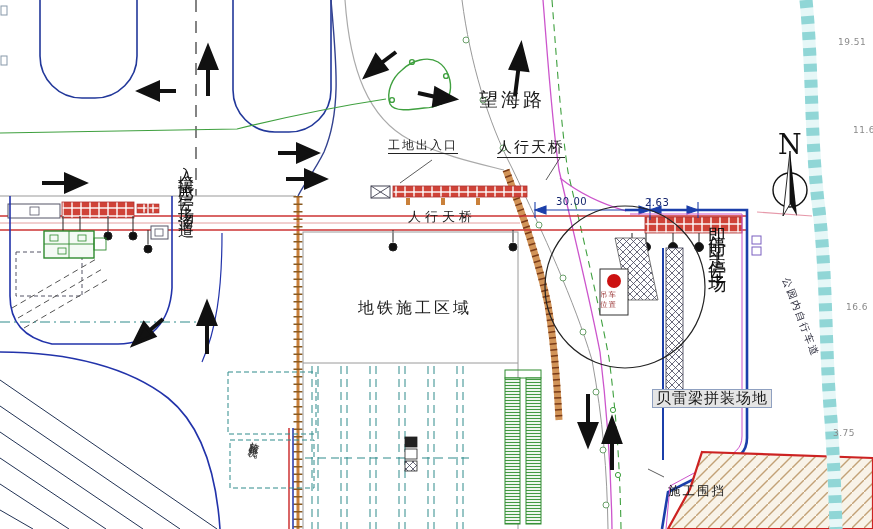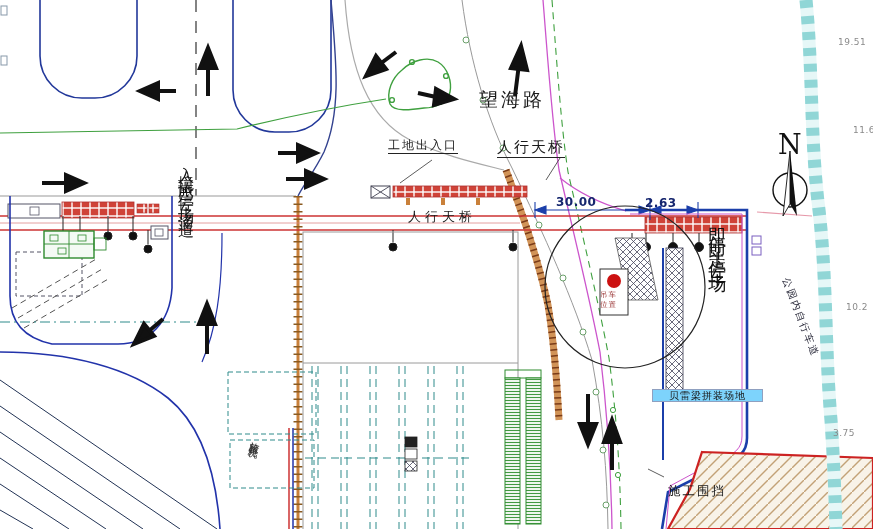--- a/index.html
+++ b/index.html
@@ -3,30 +3,30 @@
 <meta charset="utf-8">
 <style>
   html,body{margin:0;padding:0;background:#fff}
   .stage{position:relative;width:873px;height:529px;background:#ffffff;
          font-family:"DejaVu Sans",sans-serif;overflow:hidden}
   .stage svg{position:absolute;left:0;top:0}
   .lbl{position:absolute;color:#1a1a1a;white-space:nowrap;line-height:1.12}
   .ul{border-bottom:1.5px solid #222;padding-bottom:1px}
   .vtext{writing-mode:vertical-rl;text-orientation:upright}
   .elev{color:#8a8a8a;font-size:9px;letter-spacing:.5px}
-  .dim{color:#16266e;font-size:12px;font-weight:bold;letter-spacing:.5px}
+  .dim{color:#16266e;font-size:10px;font-weight:normal;letter-spacing:.5px}
   .wanghai{left:479px;top:89px;font-size:19px;letter-spacing:3px}
   .entrance{left:388px;top:139px;font-size:12px;letter-spacing:2px}
   .sidewalk{left:497px;top:139px;font-size:15px;letter-spacing:2px}
   .bridge{left:408px;top:210px;font-size:13px;letter-spacing:4px}
   .metro{left:358px;top:299px;font-size:16px;letter-spacing:3px}
   .chan{left:177px;top:154px;font-size:16px;letter-spacing:7px;color:#111}
   .rpark{left:707px;top:213px;font-size:18px;letter-spacing:8px;color:#111}
-  .bailey{left:652px;top:389px;font-size:10px;letter-spacing:1px;background:#7dd3fc;
-          border:1px solid #8fa0c0;padding:0 16px}
+  .bailey{left:652px;top:389px;font-size:15px;letter-spacing:1px;background:#e5e5e5;
+          border:1px solid #8fa0c0;padding:0 3px}
   .encl{left:668px;top:484px;font-size:12.5px;letter-spacing:2px}
   .crane-lbl{left:600px;top:290px;width:16px;text-align:center;font-size:7.5px;
              color:#993333;letter-spacing:1px;line-height:1.35}
   .north{left:778px;top:130px;font-size:27px;font-family:"DejaVu Serif",serif;color:#111}
   .bike{left:791px;top:276px;font-size:10px;color:#223;letter-spacing:2px;
         transform:rotate(69deg);transform-origin:0 0}
   .xray{left:251px;top:434px;font-size:10px;color:#333;letter-spacing:1.5px;
         transform:rotate(14deg)}
   .d30{left:556px;top:196px}.d3{left:645px;top:197px}
   .e1{left:838px;top:37px}.e2{left:853px;top:125px}
@@ -289,33 +289,34 @@
           <line x1="612" y1="470" x2="612" y2="440"></line>
           <polygon points="604,442 612,420 620,442"></polygon>
         </g>
   </g>
 </svg>
 
 <div class="lbl wanghai">望海路</div>
 <div class="lbl entrance ul">工地出入口</div>
 <div class="lbl sidewalk ul">人行天桥</div>
 <div class="lbl bridge">人行天桥</div>
+<div class="lbl metro">地铁施工区域</div>
 <div class="lbl chan vtext">入境旅巴停车场通道</div>
 <div class="lbl rpark vtext">即停即走停车场</div>
 <div class="lbl bailey">贝雷梁拼装场地</div>
 <div class="lbl encl">施工围挡</div>
 <div class="lbl crane-lbl">
   <span>吊车</span><br>
   <span>位置</span>
 </div>
 <div class="lbl north">N</div>
 <div class="lbl bike">公园内自行车道</div>
 <div class="lbl xray vtext">旅检区光机</div>
 
 <div class="lbl dim d30">30.00</div>
 <div class="lbl dim d3">2.63</div>
 
 <div class="lbl elev e1">19.51</div>
 <div class="lbl elev e2">11.6</div>
-<div class="lbl elev e3">10.2</div>
+<div class="lbl elev e3">16.6</div>
 <div class="lbl elev e4">3.75</div>
 
 </div>
 
 </body></html>

